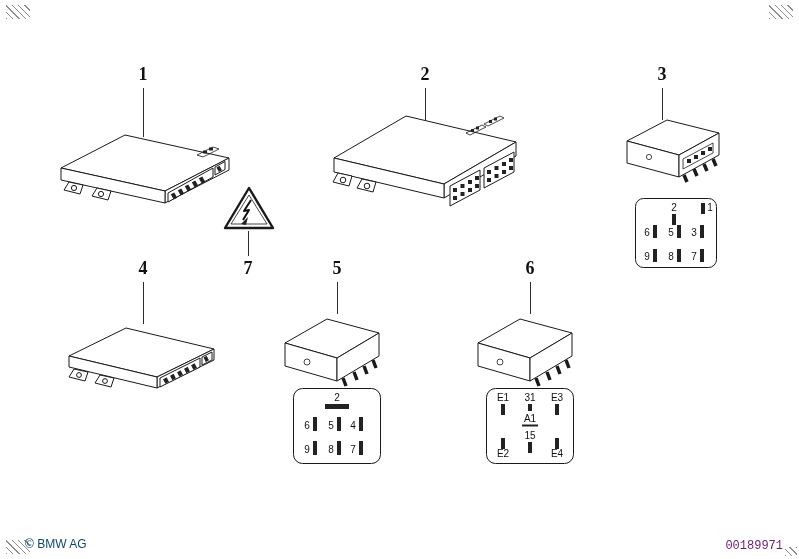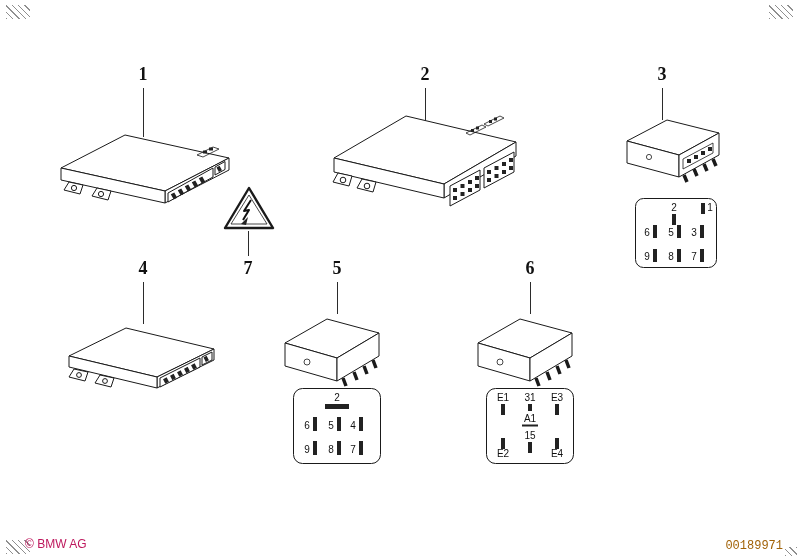--- a/index.html
+++ b/index.html
@@ -12,22 +12,22 @@
   .corner.tr { right:6px; top:5px; }
   .corner.bl { left:6px; bottom:5px; }
   .corner.br { right:2px; bottom:3px; width:12px; height:9px; }
 
   .part-label { position:absolute; transform:translateX(-50%);
                 font-family:"Liberation Serif", serif; font-weight:bold;
                 font-size:18px; color:#111; line-height:20px; }
   .leader { position:absolute; width:1px; background:#2b2b2b; }
   .figure { position:absolute; }
 
-  .footer-copy { position:absolute; left:25px; bottom:8px; font-size:12px; color:#be185d; }
-  .doc-number  { position:absolute; right:16px; bottom:6px; font-size:12px; color:#a16207;
+  .footer-copy { position:absolute; left:25px; bottom:8px; font-size:12px; color:#0c4a6e; }
+  .doc-number  { position:absolute; right:16px; bottom:6px; font-size:12px; color:#701a75;
                  font-family:"Liberation Mono", monospace; }
 
   svg .outline { fill:#ffffff; stroke:#1a1a1a; stroke-width:1; stroke-linejoin:round; }
   svg .bold-outline { fill:#ffffff; stroke:#1a1a1a; stroke-width:2.4; stroke-linejoin:round; }
   svg .thin { fill:none; stroke:#1a1a1a; stroke-width:0.8; stroke-linejoin:round; }
   svg .pinfill { fill:#222222; stroke:none; }
   svg .blade { stroke:#1a1a1a; stroke-width:3.5; stroke-linecap:butt; }
   svg .bolt { fill:none; stroke:#111; stroke-width:2; stroke-linejoin:round; }
   .pin-label { font-family:"Liberation Sans", sans-serif; font-size:10px; fill:#111; }
 </style>

